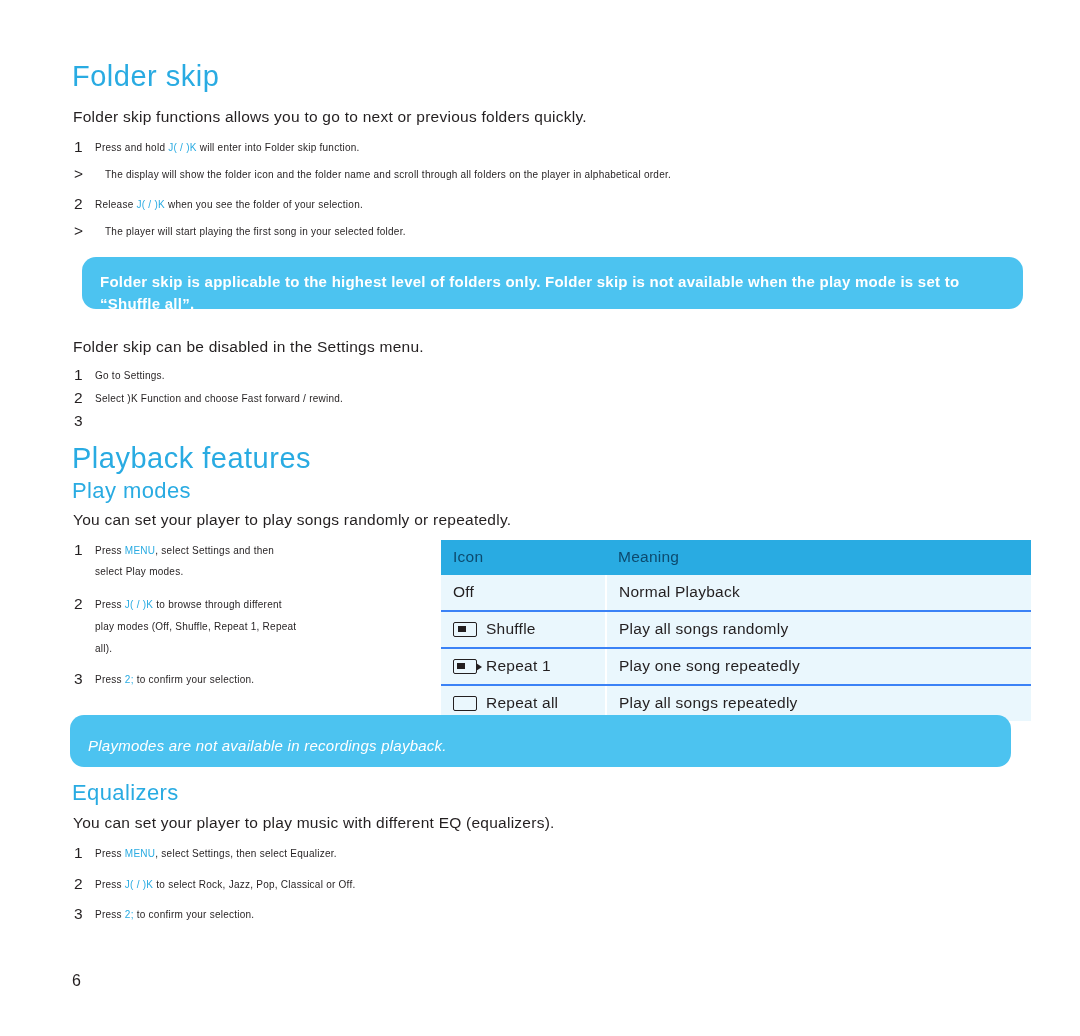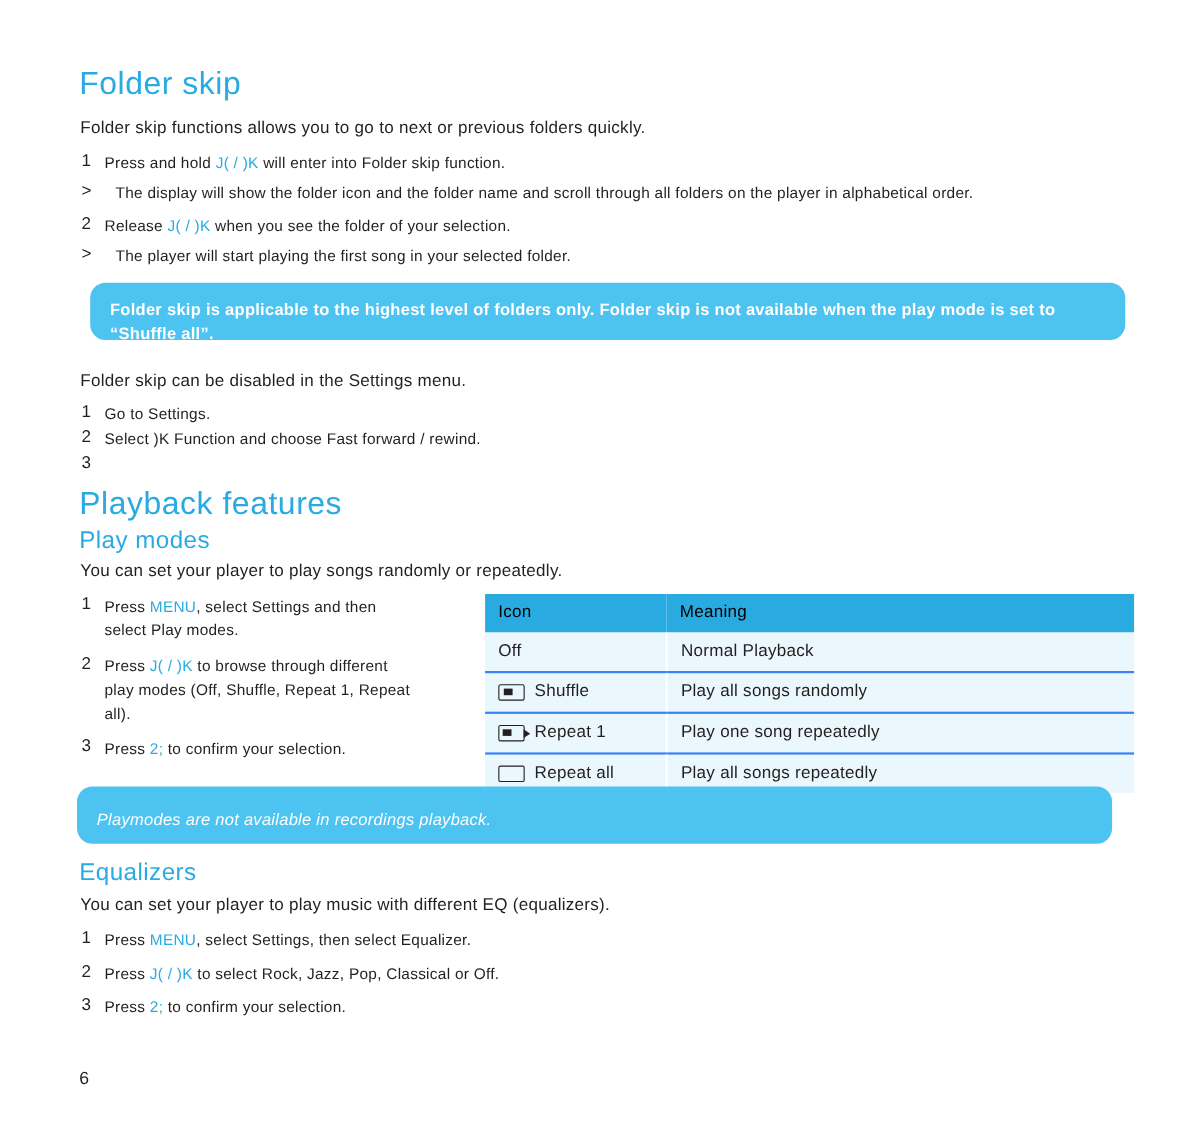--- a/index.html
+++ b/index.html
@@ -37,21 +37,21 @@
   }
   .para {
     position: absolute;
     font-size: 15.5px;
     color: #231f20;
     letter-spacing: 0.25px;
     line-height: 20px;
   }
   .numline {
     position: absolute;
-    font-size: 14px;
+    font-size: 10px;
     letter-spacing: 0.25px;
     color: #231f20;
     line-height: 20px;
     white-space: nowrap;
   }
   .num {
     position: absolute;
     font-size: 15.5px;
     color: #231f20;
   }
@@ -71,21 +71,21 @@
   }
   
   .tbl {
     position: absolute;
     border-collapse: collapse;
     font-size: 15.5px;
     letter-spacing: 0.25px;
   }
   .tbl th {
     background: #29abe2;
-    color: #000000;
+    color: #0c4a6e;
     font-weight: normal;
     text-align: left;
     padding: 8px 12px 9px 12px;
     font-size: 15.5px;
   }
   .tbl td {
     background: #eaf7fd;
     color: #231f20;
     padding: 8px 12px 9px 12px;
     border-bottom: 2px solid #3b82f6;

